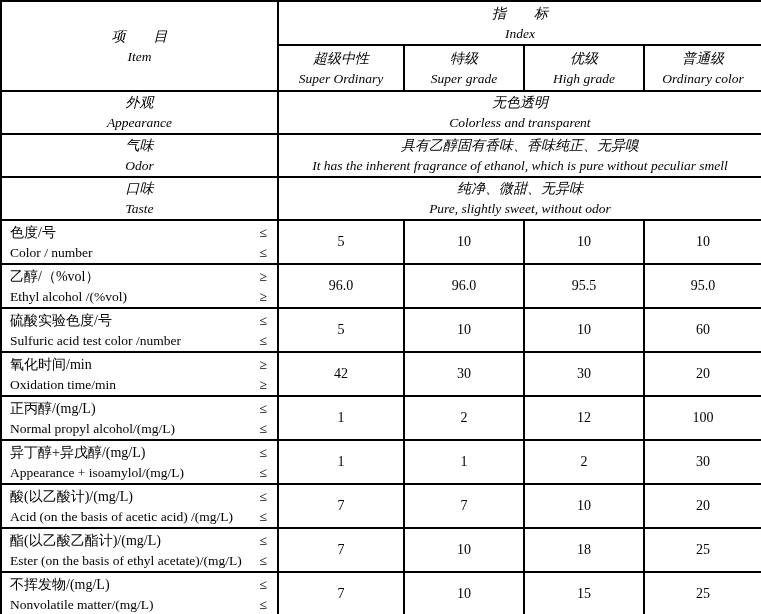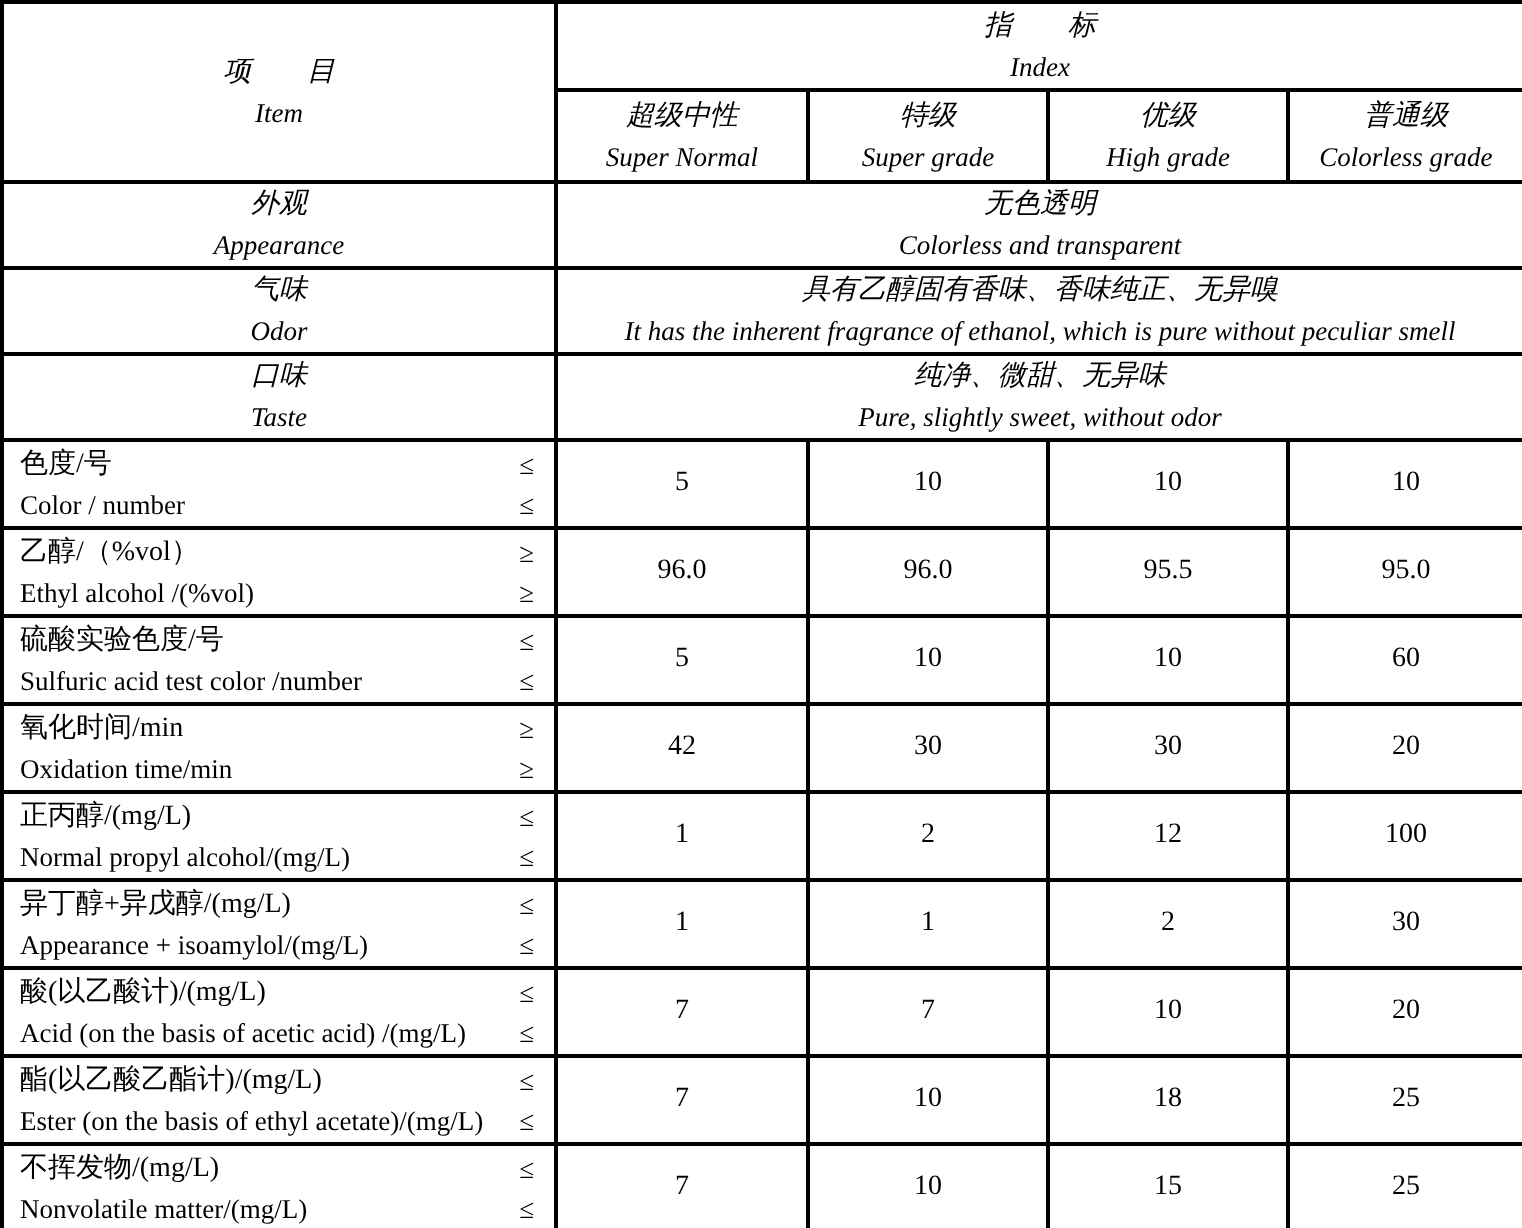--- a/index.html
+++ b/index.html
@@ -70,33 +70,33 @@
       <div class="en-line">Item</div>
     </td>
     <td class="center" colspan="4">
       <div class="zh-line">指　　标</div>
       <div class="en-line">Index</div>
     </td>
   </tr>
   <tr class="h-grades">
     <td class="center">
       <div class="zh-line">超级中性</div>
-      <div class="en-line">Super Normal</div>
+      <div class="en-line">Super Ordinary</div>
     </td>
     <td class="center">
       <div class="zh-line">特级</div>
       <div class="en-line">Super grade</div>
     </td>
     <td class="center">
       <div class="zh-line">优级</div>
       <div class="en-line">High grade</div>
     </td>
     <td class="center">
       <div class="zh-line">普通级</div>
-      <div class="en-line">Colorless grade</div>
+      <div class="en-line">Ordinary color</div>
     </td>
   </tr>
 
   <tr class="text-row">
     <td class="center">
       <div class="zh-line">外观</div>
       <div class="en-line">Appearance</div>
     </td>
     <td class="center" colspan="4">
       <div class="zh-line">无色透明</div>

